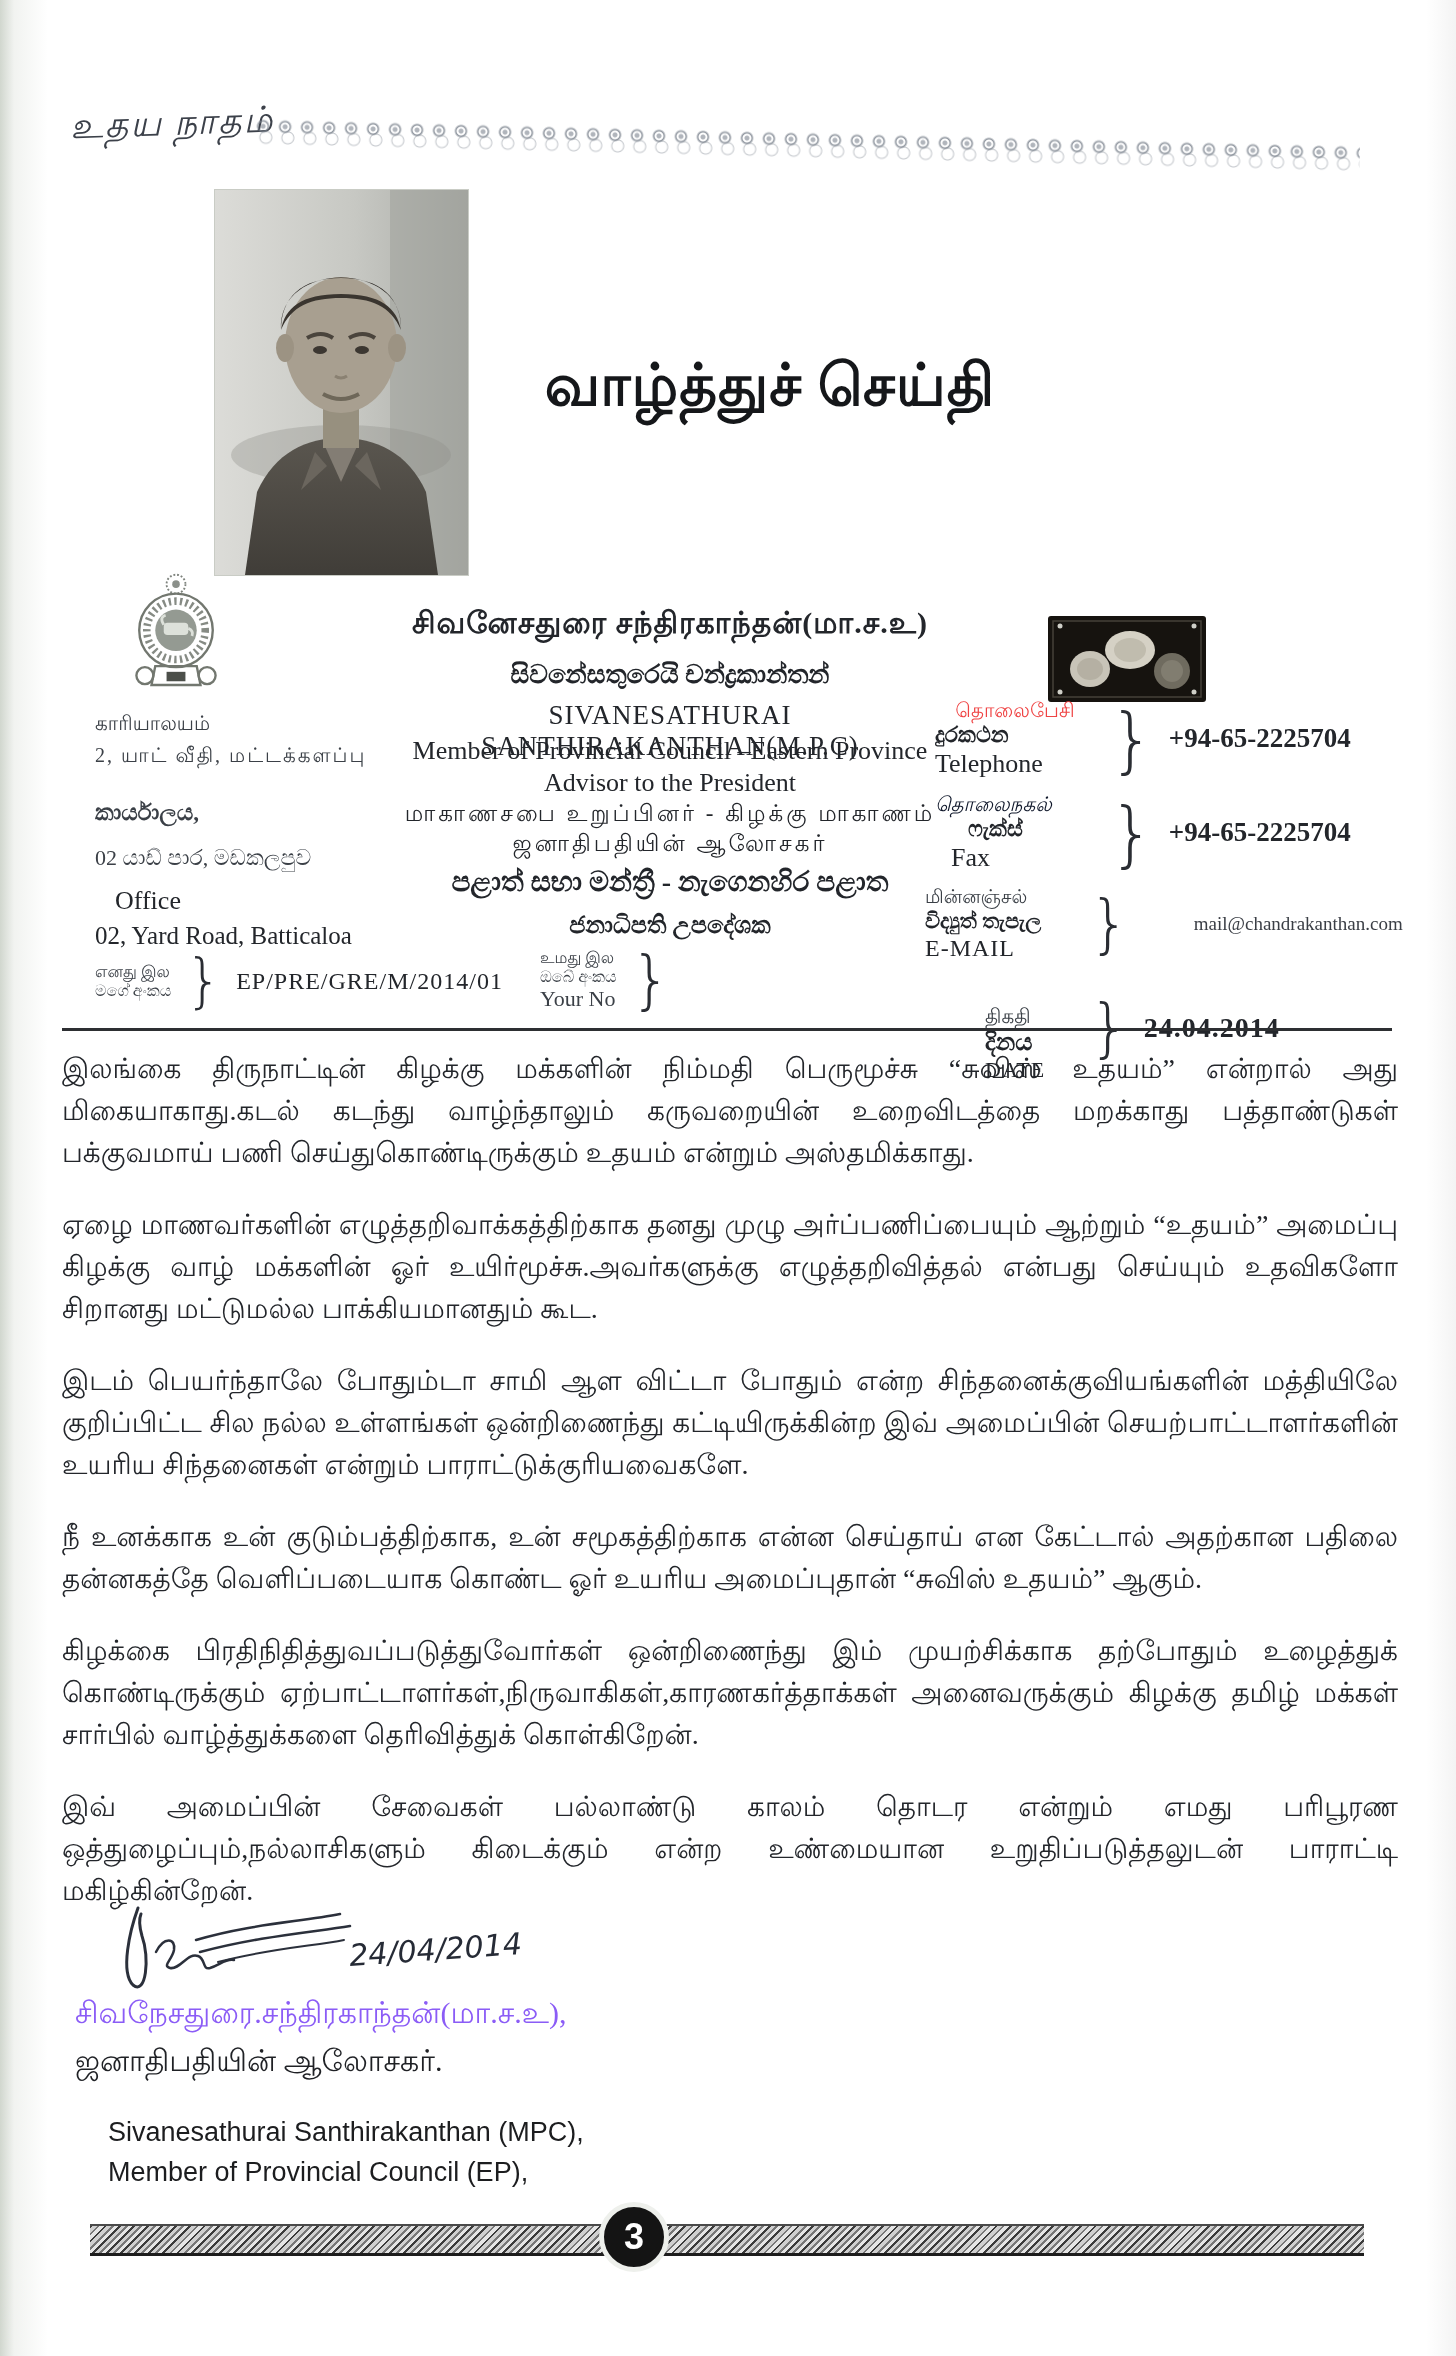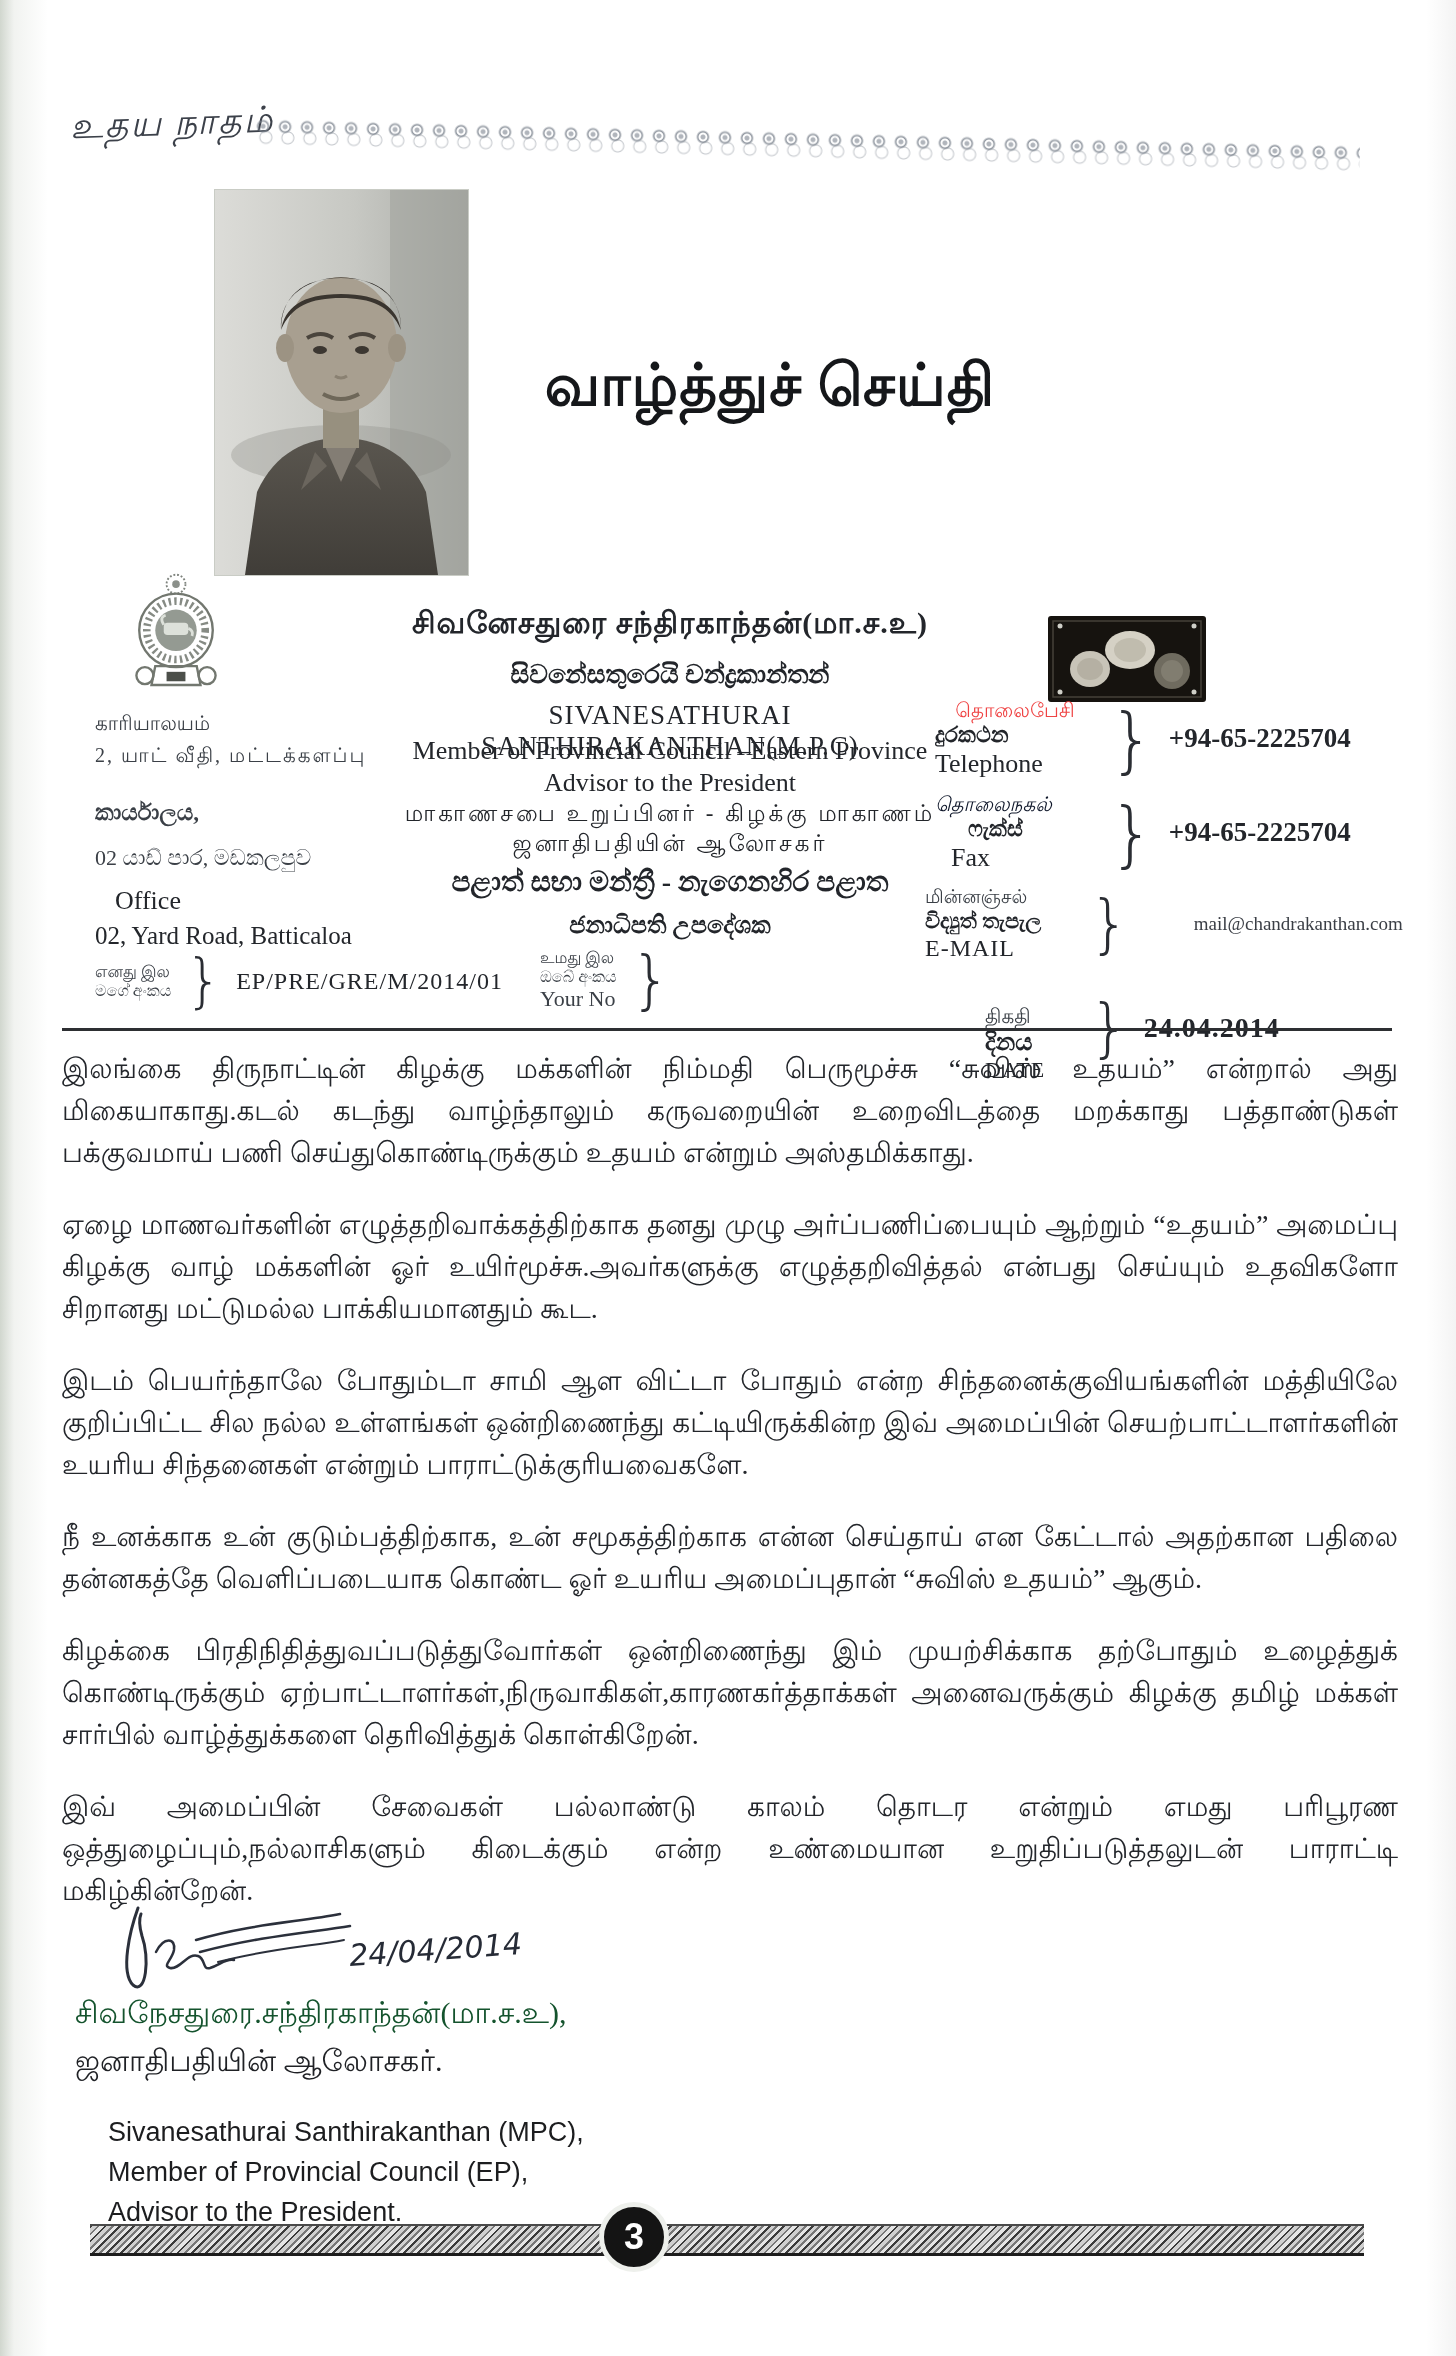--- a/index.html
+++ b/index.html
@@ -45,21 +45,21 @@
 
   .rule{left:62px;top:1028px;width:1330px;height:3px;background:#2d2f32;}
 
   
   .body-text{left:62px;top:1048px;width:1336px;font-size:28px;line-height:42px;
     text-align:justify;color:#23262b;}
   .body-text p{margin-bottom:30px;}
 
   
   .sig{left:100px;top:1900px;}
-  .signoff-tamil{left:75px;top:1996px;font-size:30px;color:#14532d;}
+  .signoff-tamil{left:75px;top:1996px;font-size:30px;color:#8b5cf6;}
   .signoff-tamil2{left:75px;top:2044px;font-size:30px;color:#1f2125;}
   .signoff-en{left:108px;top:2112px;font-family:"Liberation Sans", sans-serif;
     font-size:27px;line-height:40px;color:#1c1d1f;}
 
   
   .band{left:90px;top:2224px;width:1274px;height:32px;
     background:repeating-linear-gradient(135deg, rgba(25,25,25,.85) 0 2px, rgba(205,205,205,.95) 2px 5px,
       rgba(95,95,95,.85) 5px 7px, rgba(228,228,228,.95) 7px 10px);
     border-top:2px solid #4a4a4a;border-bottom:3px solid #1d1d1d;}
   .badge{left:599px;top:2202px;width:70px;height:70px;border-radius:50%;
@@ -242,17 +242,16 @@
     <text x="250" y="66" font-size="30" font-style="italic" font-family="DejaVu Sans, sans-serif" fill="#262b36" transform="rotate(-4 250 66)">24/04/2014</text>
   </svg>
 </div>
 
 <div class="abs signoff-tamil">சிவநேசதுரை.சந்திரகாந்தன்(மா.ச.உ),</div>
 <div class="abs signoff-tamil2">ஜனாதிபதியின் ஆலோசகர்.</div>
 
 <div class="abs signoff-en">
   <div>Sivanesathurai Santhirakanthan (MPC),</div>
   <div>Member of Provincial Council (EP),</div>
-  <div>Advisor to the President.</div>
 </div>
 
 <div class="abs band"></div>
 <div class="abs badge">3</div>
 
 </body></html>

